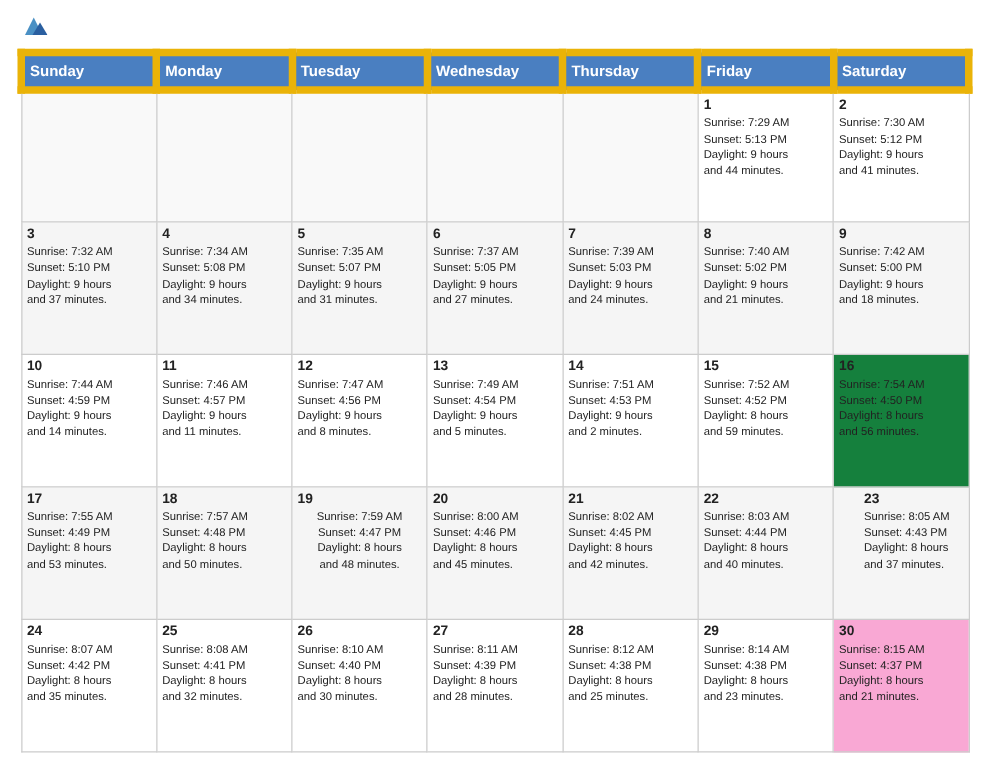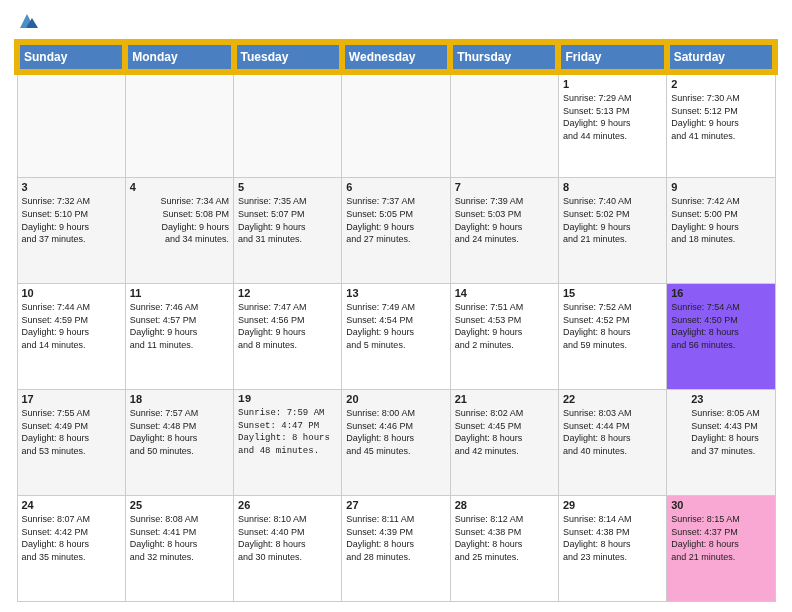--- a/index.html
+++ b/index.html
@@ -165,21 +165,21 @@
         <tr>
           <td style="background: rgb(245, 245, 245);">
             <span class="day-num">3</span>
             <div class="day-info" style="white-space: pre-line;">Sunrise: 7:32 AM
 Sunset: 5:10 PM
 Daylight: 9 hours
 and 37 minutes.</div>
           </td>
           <td style="background: rgb(245, 245, 245);">
             <span class="day-num">4</span>
-            <div class="day-info" style="white-space: pre-line; text-align: right;">Sunrise: 7:34 AM
+            <div class="day-info" style="white-space: pre-line;">Sunrise: 7:34 AM
 Sunset: 5:08 PM
 Daylight: 9 hours
 and 34 minutes.</div>
           </td>
           <td style="background: rgb(245, 245, 245);">
             <span class="day-num">5</span>
             <div class="day-info" style="white-space: pre-line;">Sunrise: 7:35 AM
 Sunset: 5:07 PM
 Daylight: 9 hours
 and 31 minutes.</div>
@@ -249,21 +249,21 @@
 Daylight: 9 hours
 and 2 minutes.</div>
           </td>
           <td style="background: rgb(255, 255, 255);">
             <span class="day-num">15</span>
             <div class="day-info" style="white-space: pre-line;">Sunrise: 7:52 AM
 Sunset: 4:52 PM
 Daylight: 8 hours
 and 59 minutes.</div>
           </td>
-          <td style="background: #8b5cf6;">
+          <td style="background: #15803d;">
             <span class="day-num">16</span>
             <div class="day-info" style="white-space: pre-line;">Sunrise: 7:54 AM
 Sunset: 4:50 PM
 Daylight: 8 hours
 and 56 minutes.</div>
           </td>
         </tr>
         <tr>
           <td style="background: rgb(245, 245, 245);">
             <span class="day-num">17</span>
@@ -272,23 +272,23 @@
 Daylight: 8 hours
 and 53 minutes.</div>
           </td>
           <td style="background: rgb(245, 245, 245);">
             <span class="day-num">18</span>
             <div class="day-info" style="white-space: pre-line;">Sunrise: 7:57 AM
 Sunset: 4:48 PM
 Daylight: 8 hours
 and 50 minutes.</div>
           </td>
-          <td style="background: rgb(245, 245, 245); font-family: Liberation Mono, monospace;">
+          <td style="background: rgb(245, 245, 245);">
             <span class="day-num">19</span>
-            <div class="day-info" style="white-space: pre-line;">Sunrise: 7:59 AM
+            <div class="day-info" style="white-space: pre-line; text-align: center;">Sunrise: 7:59 AM
 Sunset: 4:47 PM
 Daylight: 8 hours
 and 48 minutes.</div>
           </td>
           <td style="background: rgb(245, 245, 245);">
             <span class="day-num">20</span>
             <div class="day-info" style="white-space: pre-line;">Sunrise: 8:00 AM
 Sunset: 4:46 PM
 Daylight: 8 hours
 and 45 minutes.</div>

